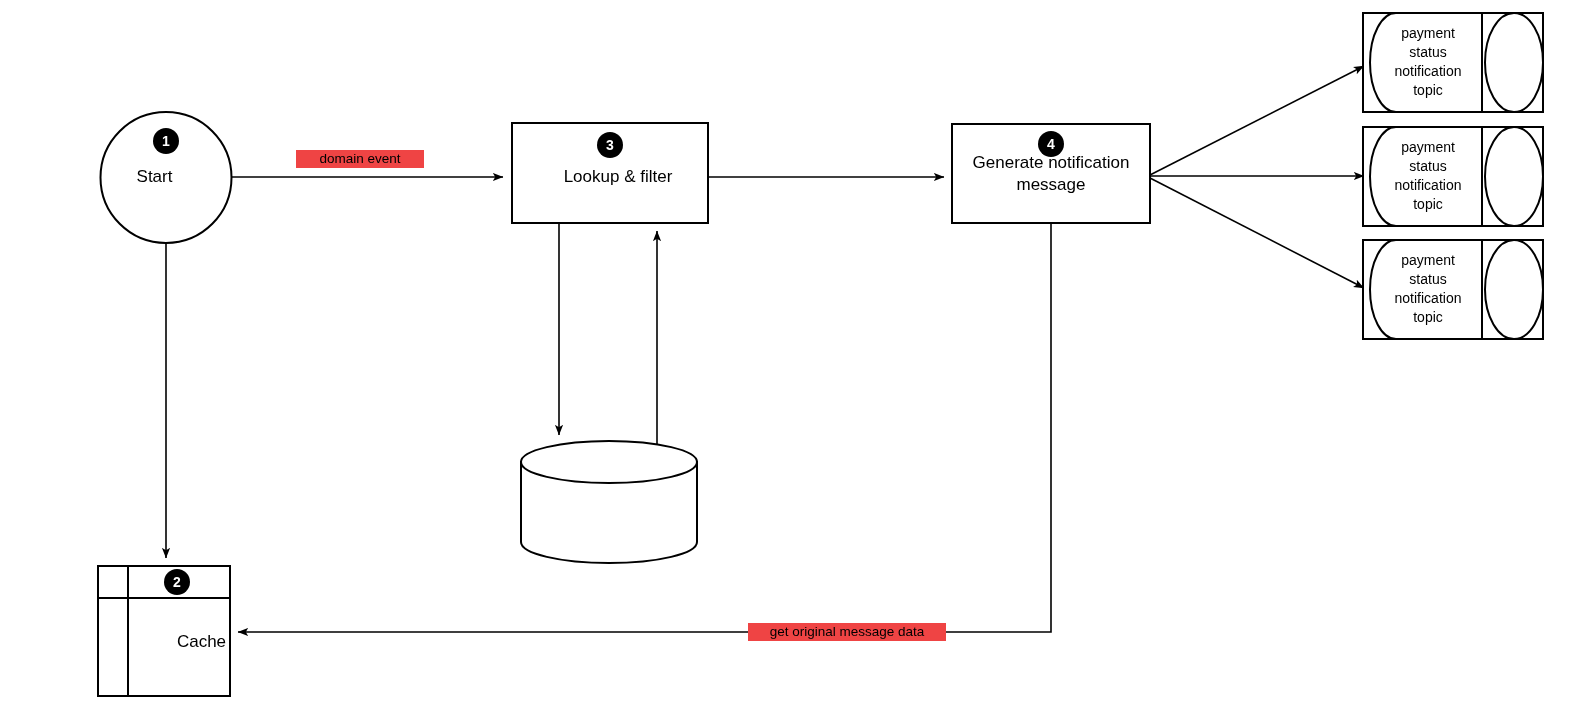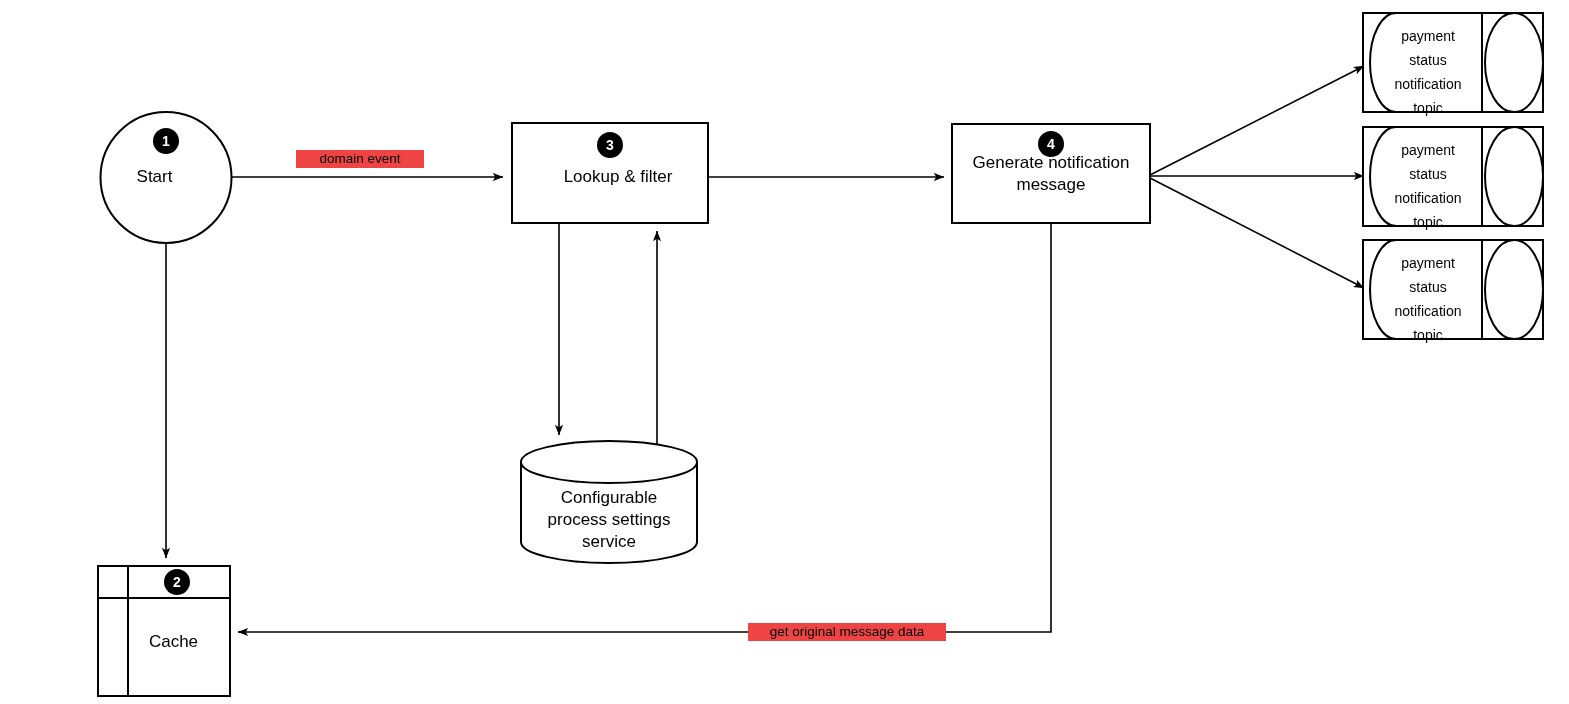--- a/index.html
+++ b/index.html
@@ -43,21 +43,21 @@
     font-size: 17px;
     line-height: 22px;
     white-space: pre-line;
     pointer-events: none;
   }
   .topic-label {
     position: absolute;
     text-align: center;
     color: #000000;
     font-size: 14px;
-    line-height: 24px;
+    line-height: 19px;
     white-space: pre-line;
   }
   .edge-label {
     position: absolute;
     text-align: center;
     color: #000000;
     font-size: 13.5px;
     line-height: 18px;
     background: #ef4444;
     white-space: pre-line;
@@ -162,29 +162,26 @@
       <rect class="shape-stroke" x="1363" y="240" width="180" height="99"></rect>
       <path class="shape-nofill" d="M1396,240 A26,49.5 0 0 0 1396,339"></path>
       <line class="shape-nofill" x1="1482" y1="240" x2="1482" y2="339"></line>
       <ellipse class="shape-stroke" cx="1514" cy="289.5" rx="29" ry="49.5"></ellipse>
     </g>
   </svg>
 
   <div class="node-label" style="left:101px; top:166px; width:107px;">Start</div>
   <div class="badge" style="left:153px; top:128px;">1</div>
 
-  <div class="node-label" style="left:112px; top:631px; width:123px;">Cache</div>
+  <div class="node-label" style="left:140px; top:631px; width:123px;">Cache</div>
   <div class="badge" style="left:164px; top:569px;">2</div>
 
   <div class="node-label" style="left:512px; top:166px; width:212px;">Lookup &amp; filter</div>
   <div class="badge" style="left:597px; top:132px;">3</div>
 
-  <div class="node-label" style="left:519px; top:487px; width:180px;">Configurable
-process settings
-service</div>
 
   <div class="node-label" style="left:947px; top:152px; width:208px;">Generate notification
 message</div>
   <div class="badge" style="left:1038px; top:131px;">4</div>
 
   <div class="topic-label" style="left:1376px; top:24px; width:104px;">payment
 status
 notification
 topic</div>
   <div class="topic-label" style="left:1376px; top:138px; width:104px;">payment

